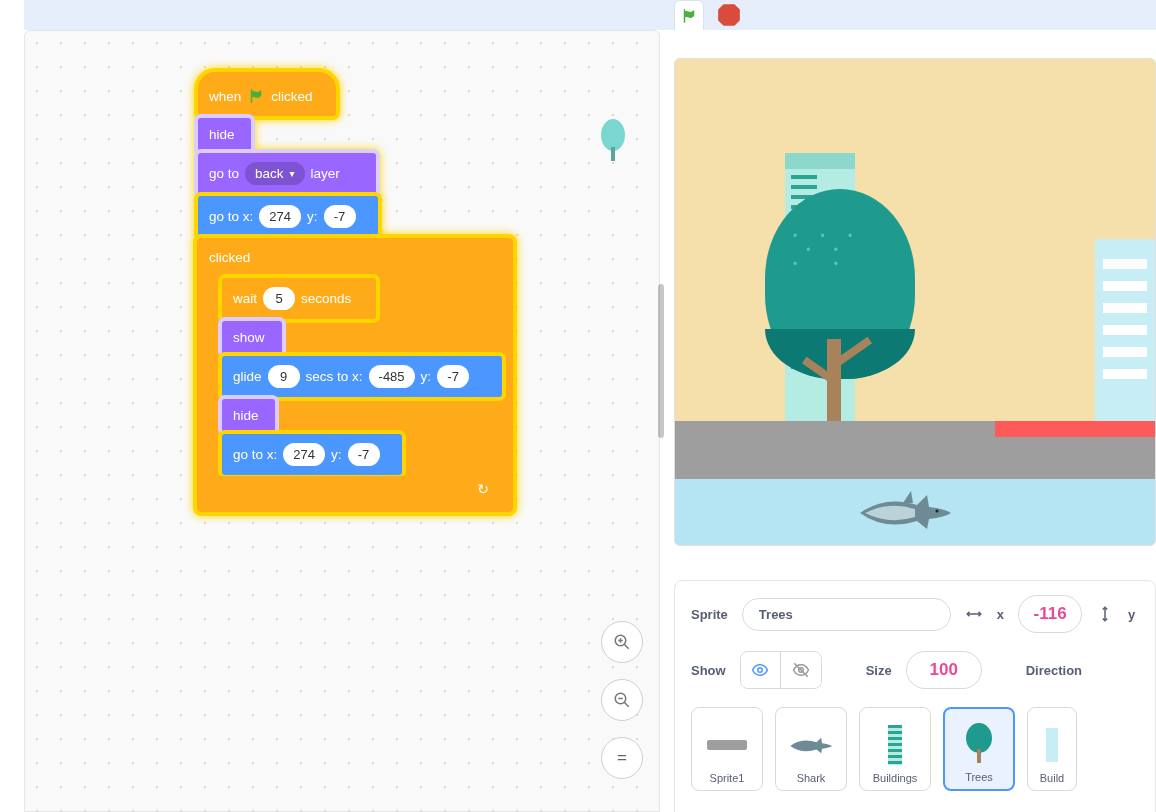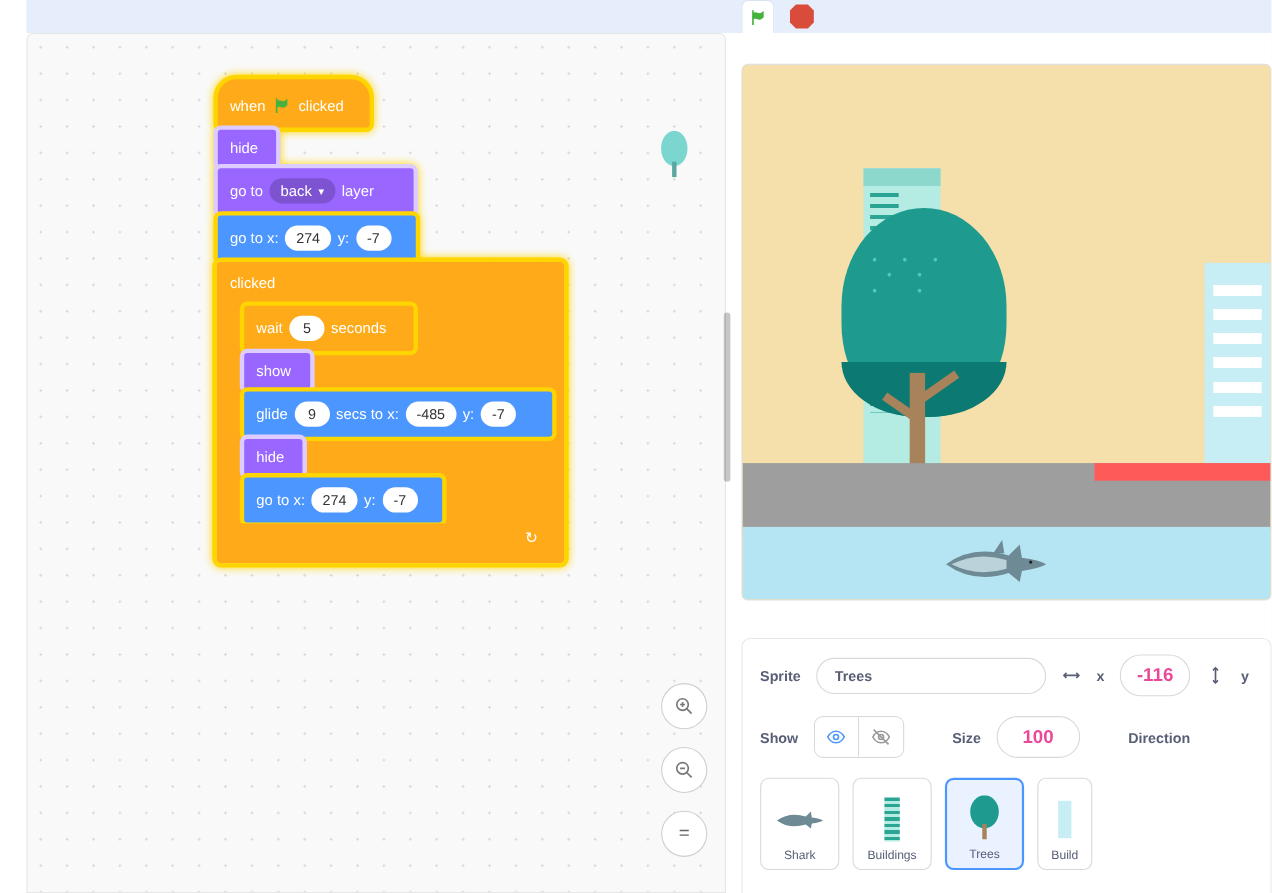--- a/index.html
+++ b/index.html
@@ -439,20 +439,26 @@
       </div>
     </div>
     <span style="margin-left:30px">Size</span>
     <input class="num-input" style="width: 76px;" value="100">
     <span style="margin-left:30px">Direction</span>
   </div>
 
   <div class="sprite-list">
     <div class="sprite-card">
       <div class="thumb">
+          <div style="width:40px;height:10px;background:#9e9e9e;border-radius:2px;"></div>
+        </div>
+      <span class="name">Sprite1</span>
+    </div>
+    <div class="sprite-card">
+      <div class="thumb">
         <svg width="46" height="24" viewBox="0 0 100 40">
             <path fill="#6e8a95" d="M5 22 Q30 4 62 14 L72 4 L74 16 Q90 18 96 22 Q90 26 74 28 L72 38 L62 30 Q30 40 5 22 Z"></path>
           </svg>
       </div>
       <span class="name">Shark</span>
     </div>
     <div class="sprite-card">
       <div class="thumb">
           <div style="width:14px;height:40px;background:repeating-linear-gradient(#2aa594 0 3px,#b4ece3 3px 6px);"></div>
         </div>

